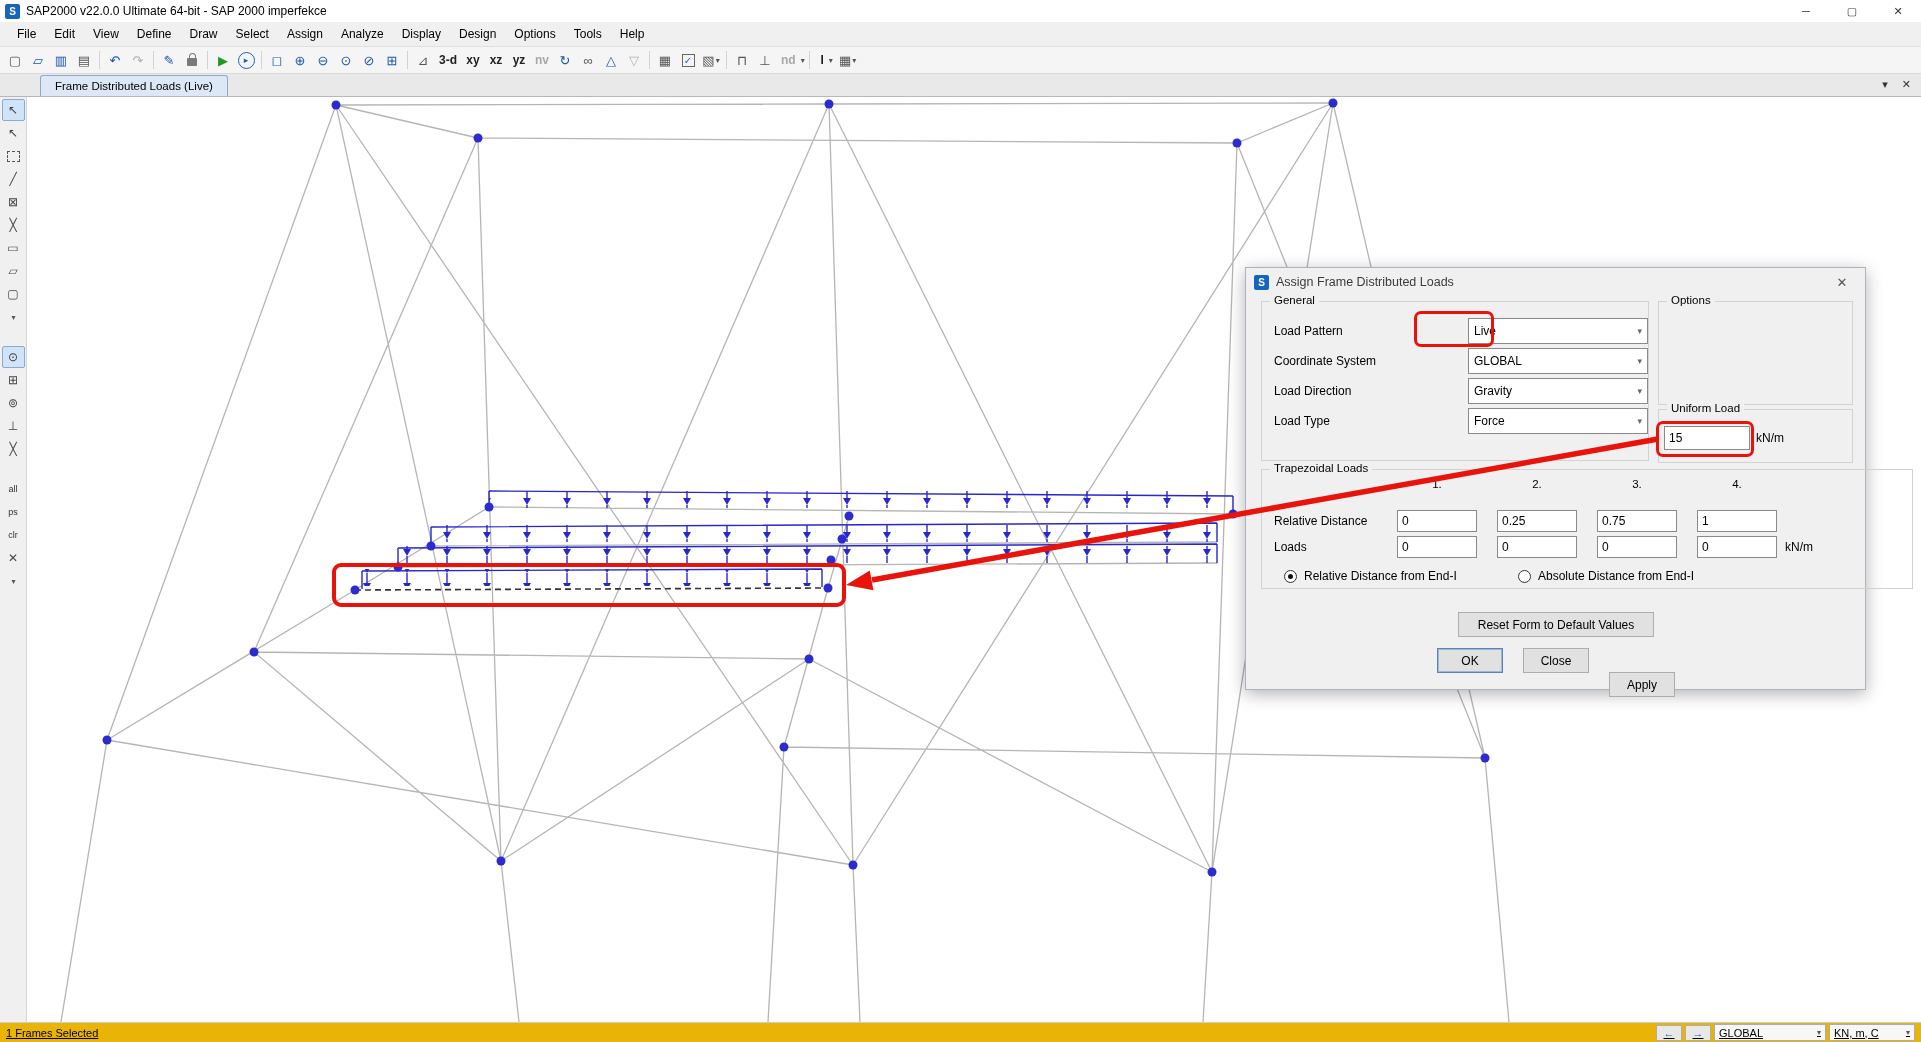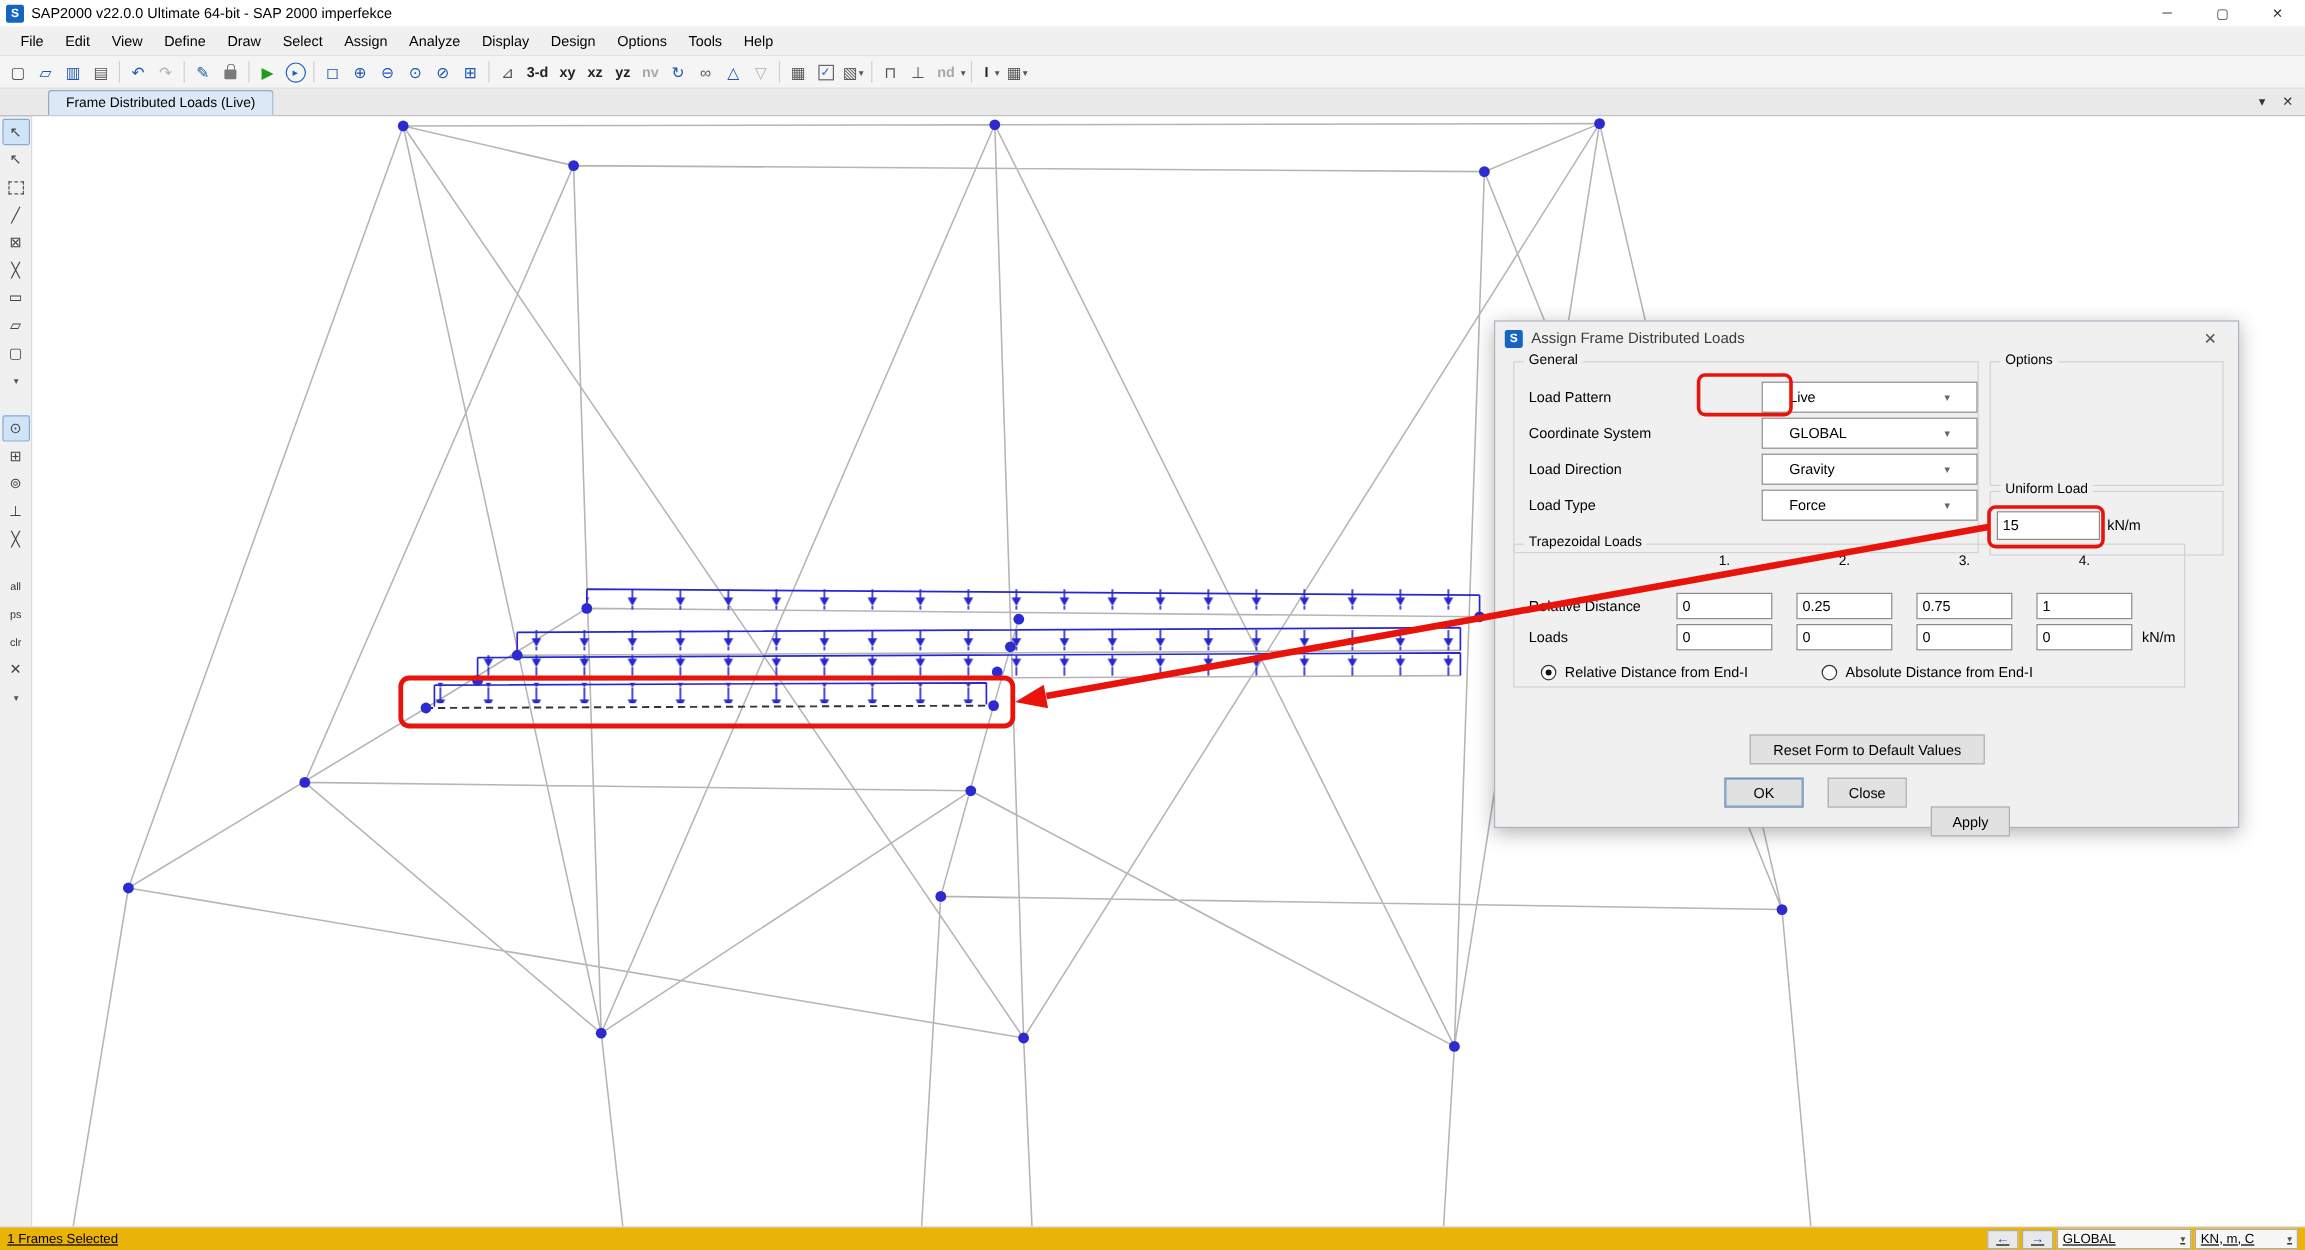--- a/index.html
+++ b/index.html
@@ -60,21 +60,21 @@
   .dialog { position:absolute; left:1245px; top:267px; width:621px; height:423px; background:#f0f0f0;
             border:1px solid #a9b4c0; box-shadow:0 4px 16px rgba(0,0,0,.3); z-index:10; font-size:12px; }
   .dlg-title { height:28px; display:flex; align-items:center; padding:0 8px; gap:7px; }
   .dlg-title-text { color:#3b3b3b; font-size:12.5px; }
   .dlg-close { margin-left:auto; color:#555; font-size:13px; width:30px; text-align:center; }
   .group { position:absolute; border:1px solid #d2d2d2; }
   .group-label { position:absolute; top:-8px; left:8px; background:#f0f0f0; padding:0 4px; font-size:11.5px; }
   .g-rows { padding-top:14px; }
   .g-row { display:flex; align-items:center; height:30px;gap:44px; }
   .g-row .lbl { width:162px; padding-left:12px; }
-  .combo { width:180px; height:26px; background:#fff; border:1px solid #8a8a8a; display:flex; align-items:center; justify-content:space-between; padding:0 22px; }
+  .combo { width:180px; height:26px; background:#fff; border:1px solid #8a8a8a; display:flex; align-items:center; justify-content:space-between; padding:0 5px; }
   .combo .arrow { color:#666; font-size:9px; }
   .radio-row { display:flex; align-items:center; gap:7px; padding:5px 8px 4px 8px; font-size:12px; }
   .radio { width:13px; height:13px; border:1px solid #333; border-radius:50%; background:#fff; position:relative; flex:none; }
   .radio.checked::after { content:""; position:absolute; left:3px; top:3px; width:5px; height:5px; border-radius:50%; background:#111; }
   .tinput { height:24px; border:1px solid #8a8a8a; background:#fff; font-size:12px; padding:0 4px; font-family:"Liberation Sans",sans-serif; }
   .uni-row { display:flex; align-items:center; gap:6px; padding:16px 0 0 5px; }
   .trap-col-h { position:absolute; top:8px; width:80px; text-align:center; font-size:11.5px; }
   .trap-lbl { position:absolute; left:12px; font-size:12px; }
   .trap-input { position:absolute; width:80px; height:22px; }
   .trap-radio { position:absolute; top:94px; }
@@ -454,21 +454,21 @@
     </div>
 
     <div class="group" style="left:412px; top:141px; width:195px; height:54px;">
       <span class="group-label">Uniform Load</span>
       <div class="uni-row">
         <input class="tinput" style="width: 86px;" value="15">
         <span>kN/m</span>
       </div>
     </div>
 
-    <div class="group" style="left:15px; top:185px; width:560px; height:120px;">
+    <div class="group" style="left:15px; top:201px; width:652px; height:120px;">
       <span class="group-label">Trapezoidal Loads</span>
       <span class="trap-col-h" style="left:135px;">1.</span>
       <span class="trap-col-h" style="left:235px;">2.</span>
       <span class="trap-col-h" style="left:335px;">3.</span>
       <span class="trap-col-h" style="left:435px;">4.</span>
 
       <span class="trap-lbl" style="top:44px;">Relative Distance</span>
       <input class="tinput trap-input" style="left: 135px; top: 40px;" value="0">
       <input class="tinput trap-input" style="left: 235px; top: 40px;" value="0.25">
       <input class="tinput trap-input" style="left: 335px; top: 40px;" value="0.75">

